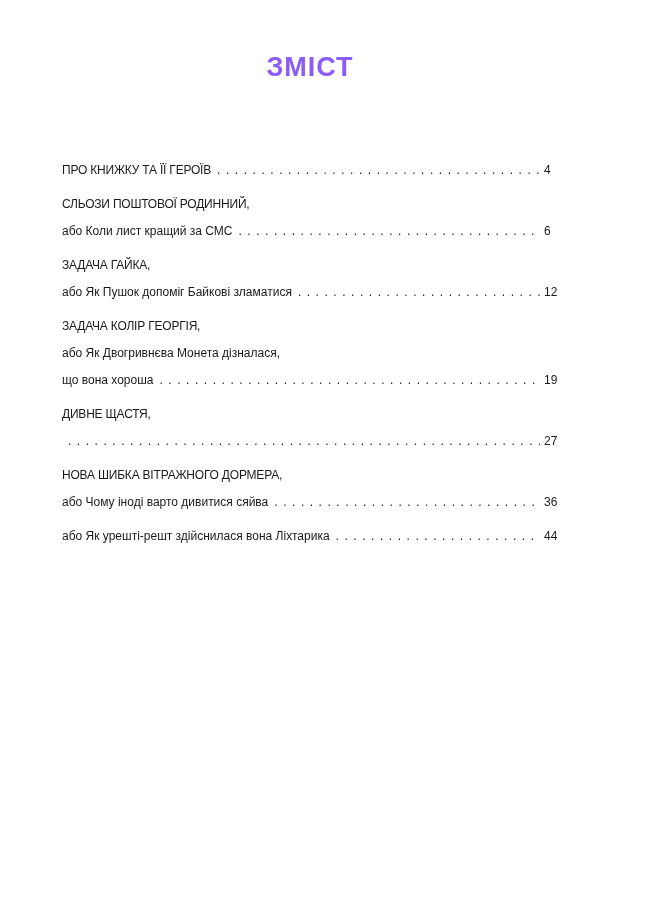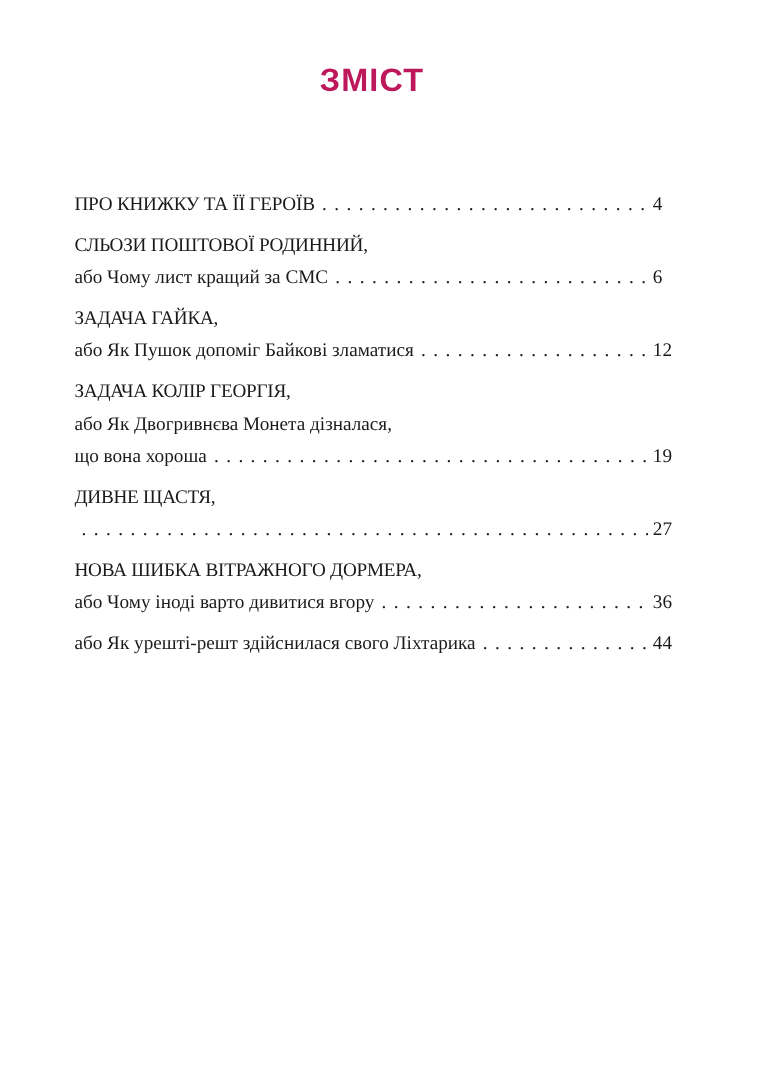--- a/index.html
+++ b/index.html
@@ -18,40 +18,39 @@
     .page-title {
       position: absolute;
       top: 52px;
       left: 0;
       width: 620px;
       text-align: center;
       font-family: "Liberation Sans", sans-serif;
       font-weight: bold;
       font-size: 27px;
       letter-spacing: 1px;
-      color: #be185d;
+      color: #8b5cf6;
     }
     .toc {
       position: absolute;
       top: 157px;
       left: 62px;
       width: 498px;
       overflow: hidden;
     }
     .entry {
       margin-bottom: 7px;
     }
     .entry-line {
       display: flex;
       align-items: flex-start;
       height: 27px;
       line-height: 27px;
-      font-size: 16px;
+      font-size: 12px;
       white-space: nowrap;
-      font-family: Liberation Serif, serif;
     }
     .entry-line.title-line {
       text-transform: none;
       letter-spacing: -0.2px;
     }
     .entry-line .text {
       flex: 0 0 auto;
     }
     .entry-line .leader {
       flex: 1 1 auto;
@@ -86,21 +85,21 @@
       <span class="leader"></span>
       <span class="page-num">4</span>
     </div>
   </div>
 
   <div class="entry">
     <div class="entry-line title-line">
       <span class="text">СЛЬОЗИ ПОШТОВОЇ РОДИННИЙ,</span>
     </div>
     <div class="entry-line">
-      <span class="text">або Чому лист кращий за СМС</span>
+      <span class="text">або Коли лист кращий за СМС</span>
       <span class="leader"></span>
       <span class="page-num">6</span>
     </div>
   </div>
 
   <div class="entry">
     <div class="entry-line title-line">
       <span class="text">ЗАДАЧА ГАЙКА,</span>
     </div>
     <div class="entry-line">
@@ -132,29 +131,29 @@
       <span class="leader"></span>
       <span class="page-num">27</span>
     </div>
   </div>
 
   <div class="entry">
     <div class="entry-line title-line">
       <span class="text">НОВА ШИБКА ВІТРАЖНОГО ДОРМЕРА,</span>
     </div>
     <div class="entry-line">
-      <span class="text">або Чому іноді варто дивитися вгору</span>
+      <span class="text">або Чому іноді варто дивитися сяйва</span>
       <span class="leader"></span>
       <span class="page-num">36</span>
     </div>
   </div>
 
   <div class="entry">
     <div class="entry-line">
-      <span class="text">або Як урешті-решт здійснилася свого Ліхтарика</span>
+      <span class="text">або Як урешті-решт здійснилася вона Ліхтарика</span>
       <span class="leader"></span>
       <span class="page-num">44</span>
     </div>
   </div>
 
 
 
 </div>
 
 </body></html>

